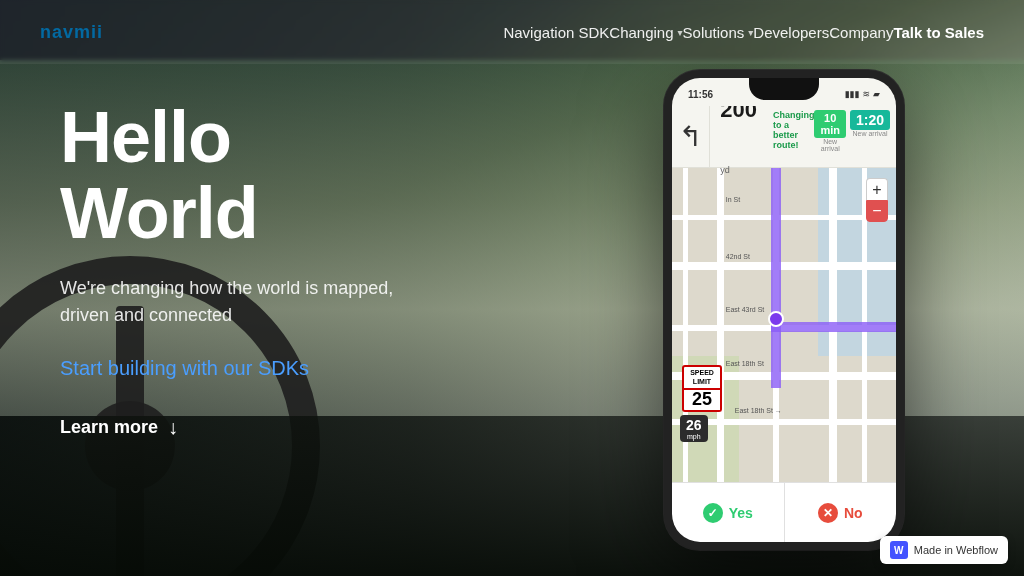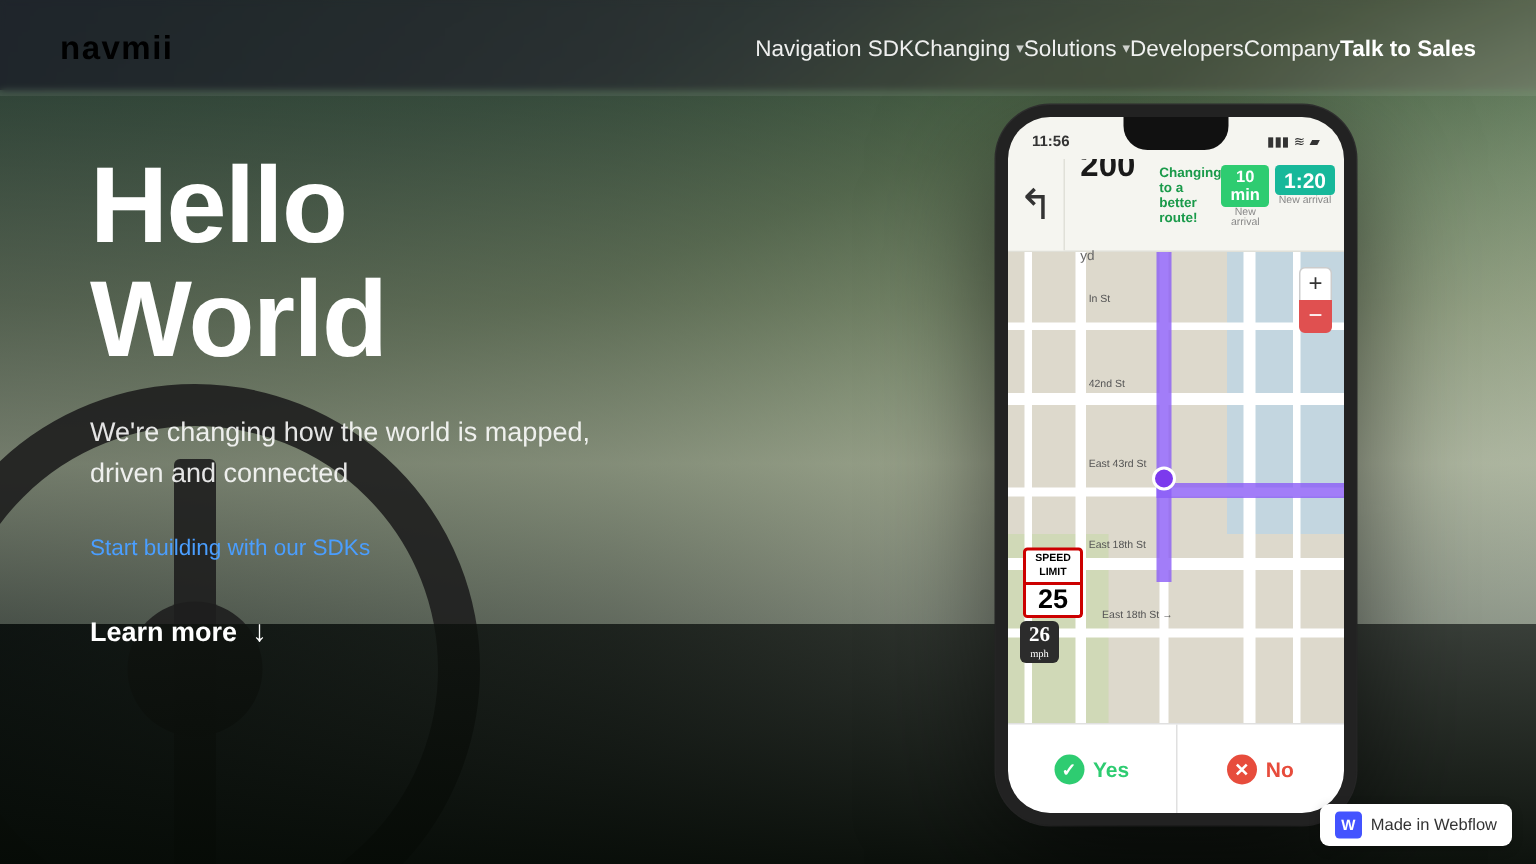--- a/index.html
+++ b/index.html
@@ -116,23 +116,23 @@
       display: flex;
       align-items: center;
       justify-content: space-between;
       padding: 0 40px;
       z-index: 100;
       background: rgba(255,255,255,0.08);
       backdrop-filter: blur(2px);
     }
 
     .logo {
-      font-size: 22px;
+      font-size: 18px;
       font-weight: 700;
-      color: #000000;
+      color: #0369a1;
       letter-spacing: 1px;
     }
 
     .nav-links {
       display: flex;
       align-items: center;
     }
 
     .nav-link {
       color: rgba(255,255,255,0.92);
@@ -180,21 +180,21 @@
       color: rgba(255,255,255,0.88);
       line-height: 1.5;
       margin-bottom: 28px;
       font-weight: 400;
       max-width: 340px;
     }
 
     .hero-link {
       display: block;
       color: #4a9eff;
-      font-size: 15px;
+      font-size: 20px;
       font-weight: 500;
       text-decoration: none;
       margin-bottom: 36px;
       cursor: pointer;
     }
 
     .learn-more {
       display: flex;
       align-items: center;
       gap: 10px;
@@ -440,21 +440,20 @@
       position: absolute;
       bottom: 40px;
       left: 8px;
       background: #2c2c2c;
       color: white;
       border-radius: 4px;
       padding: 2px 6px;
       font-size: 14px;
       font-weight: 800;
       z-index: 20;
-      font-family: Liberation Serif, serif;
     }
 
     
     .zoom-btns {
       position: absolute;
       top: 10px;
       right: 8px;
       display: flex;
       flex-direction: column;
       z-index: 20;

